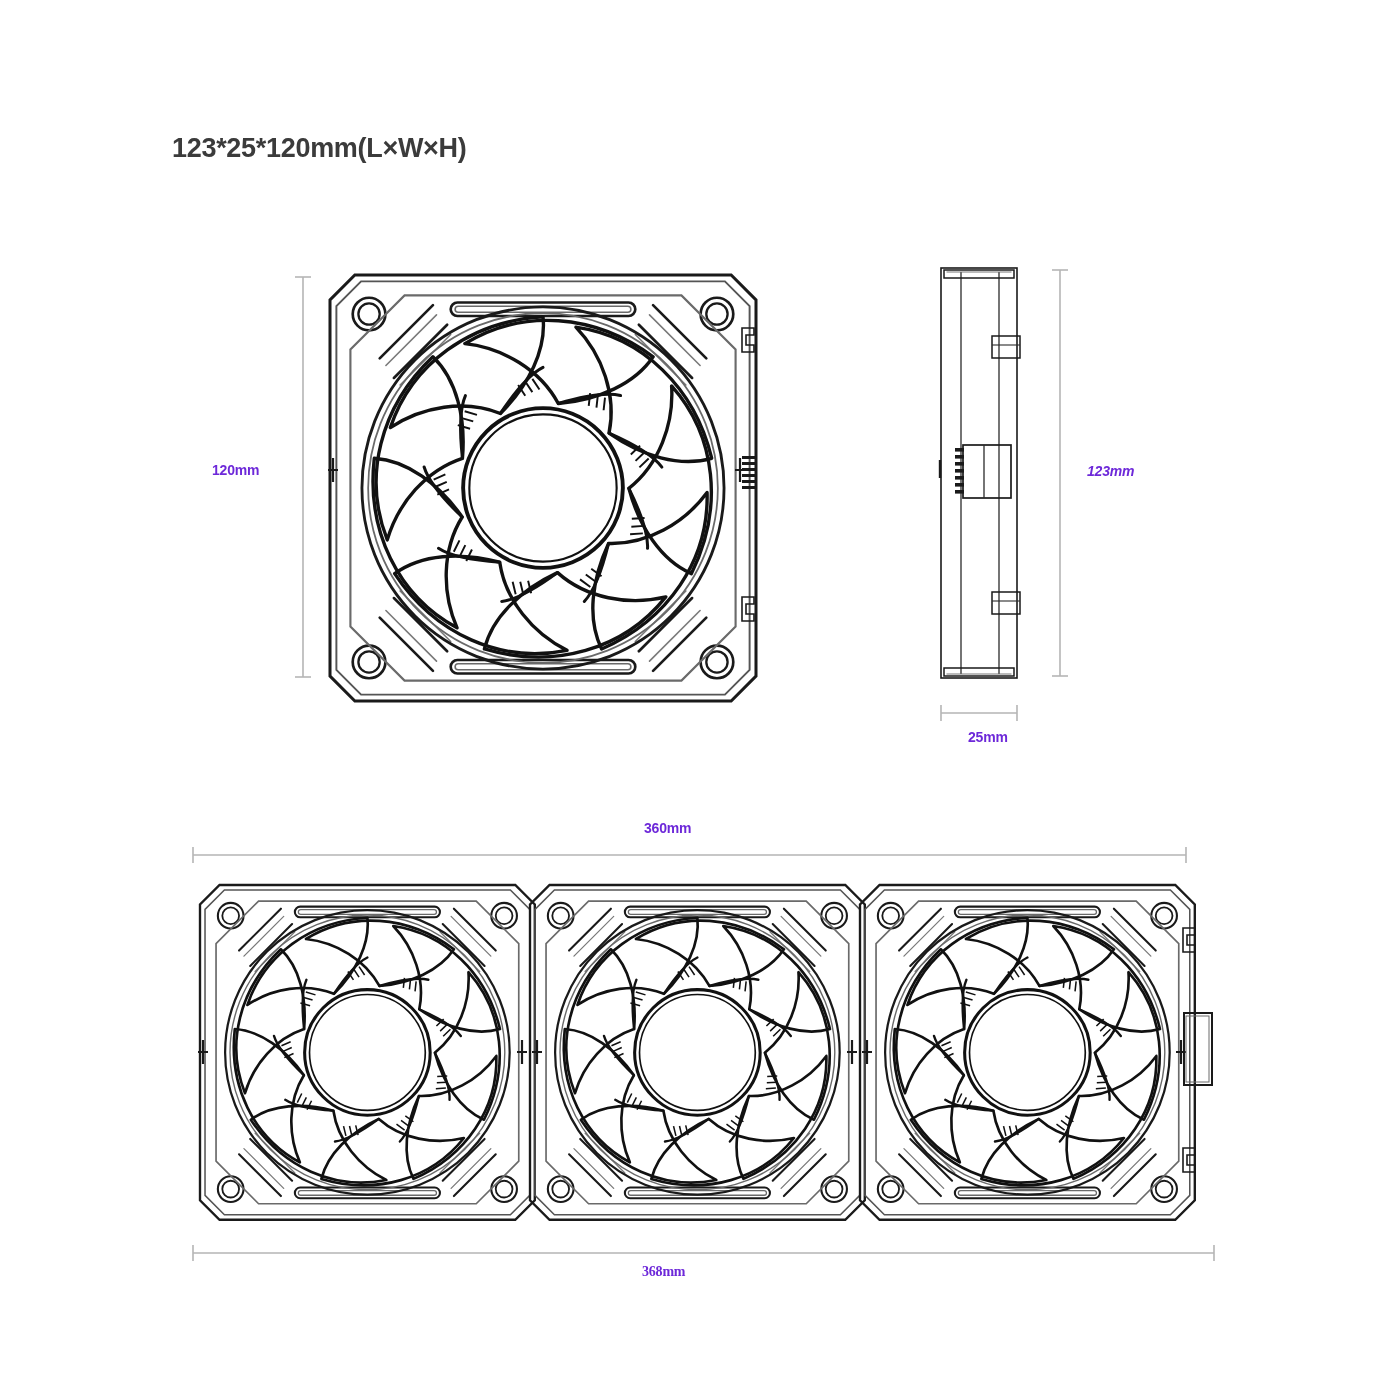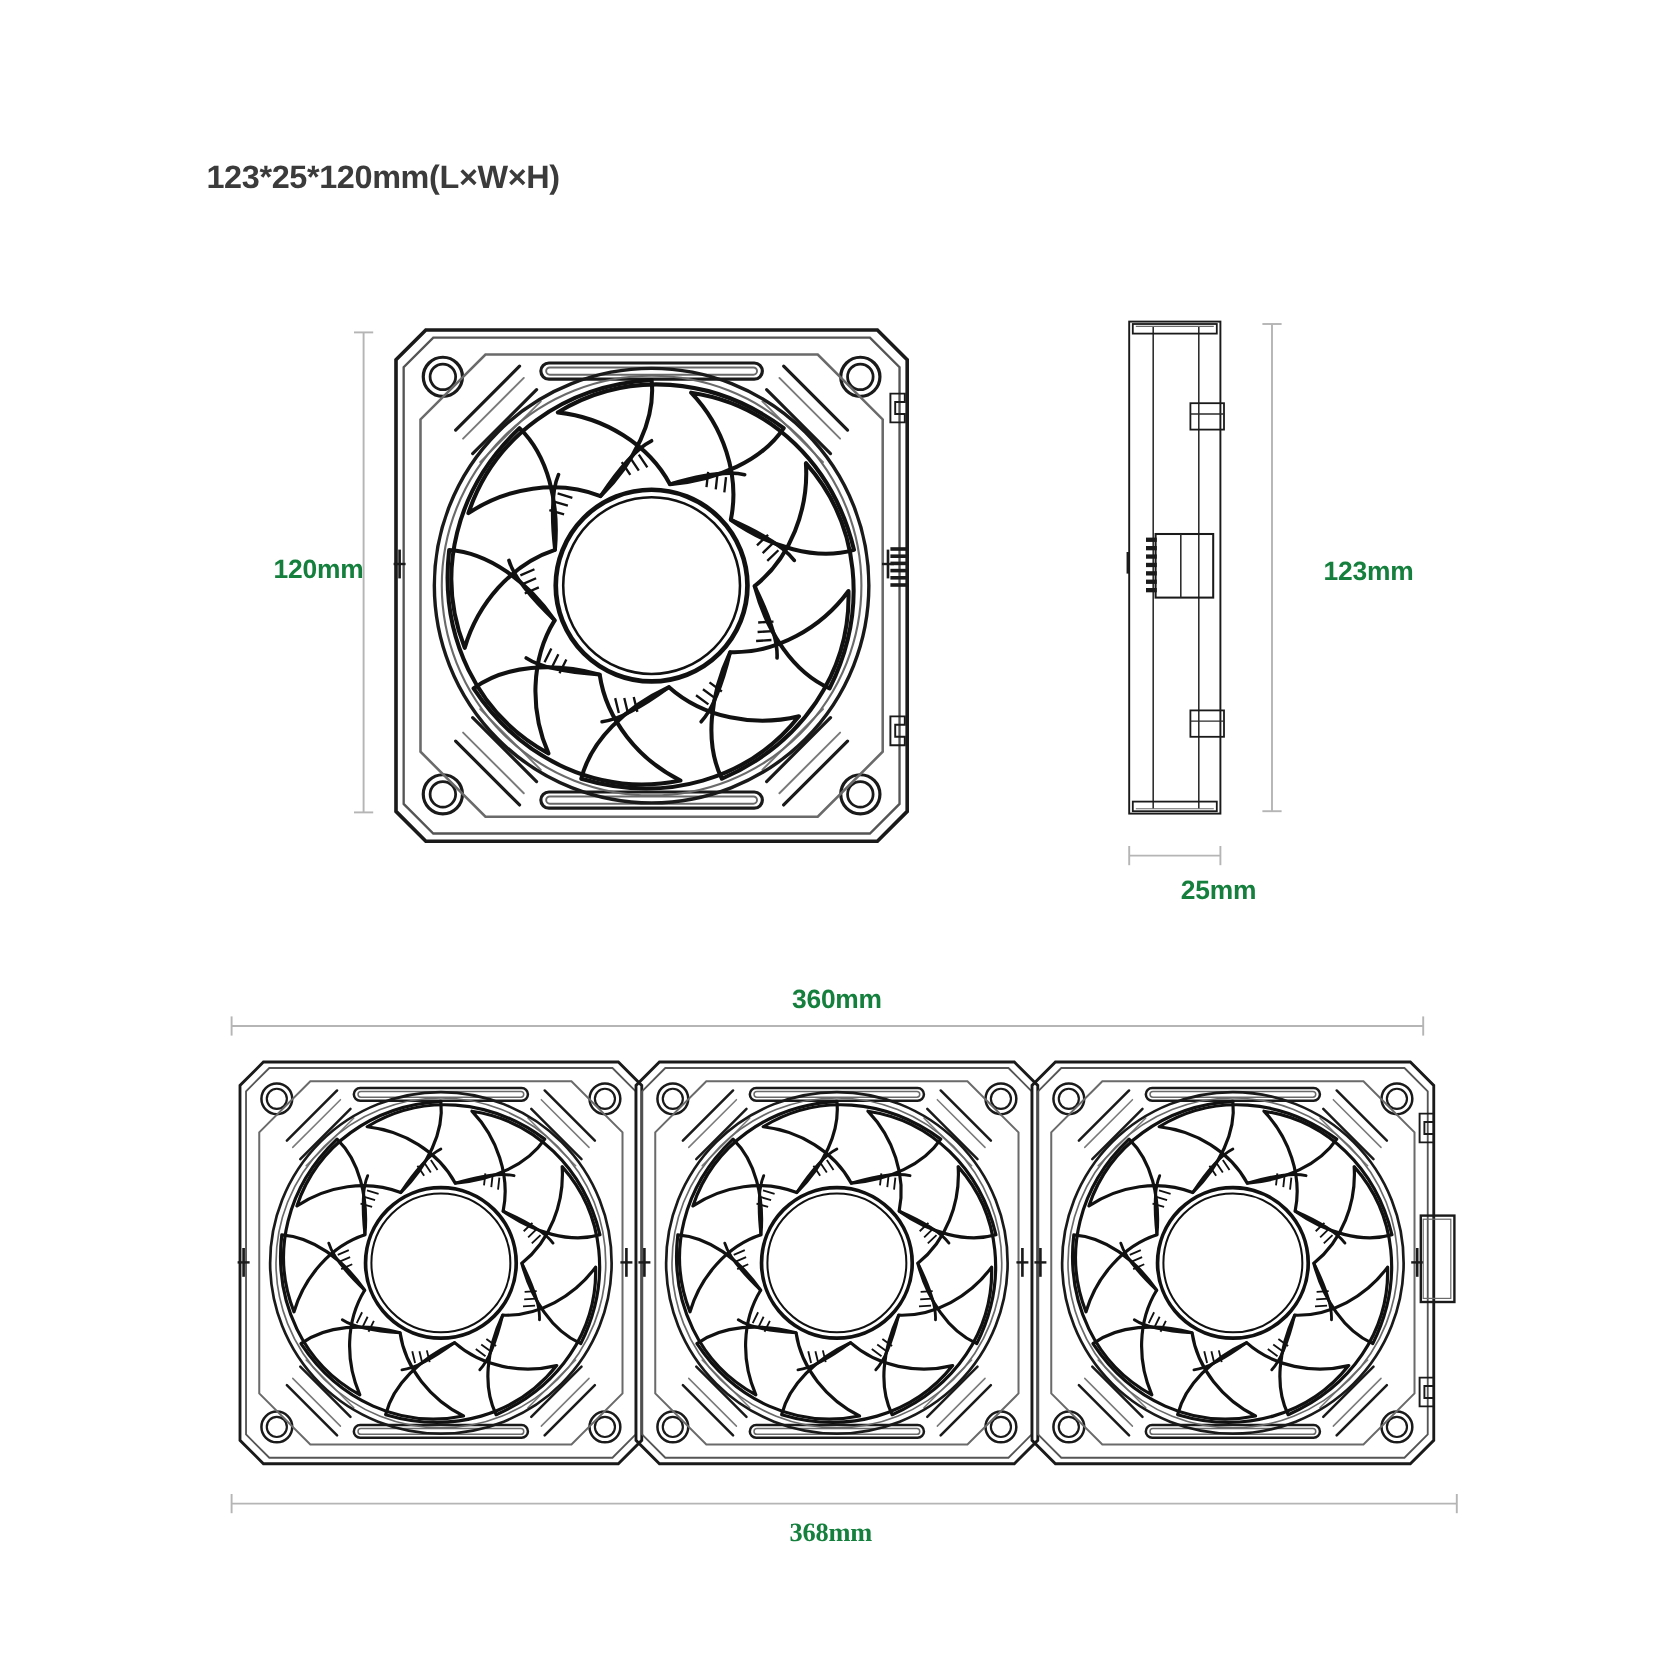--- a/index.html
+++ b/index.html
@@ -27,29 +27,28 @@
     left: 172px;
     top: 133px;
     font-size: 27px;
     font-weight: 700;
     letter-spacing: -0.3px;
     color: #3b3b3b;
     white-space: nowrap;
   }
   .dim-label {
     position: absolute;
-    font-size: 22px;
+    font-size: 14px;
     font-weight: 700;
-    color: #15803d;
+    color: #6d28d9;
     white-space: nowrap;
     letter-spacing: -0.2px;
-    margin-left: 16px;
   }
   #lbl-120 { left: 212px; top: 462px; }
-  #lbl-123 { left: 1087px; top: 463px; }
+  #lbl-123 { left: 1087px; top: 463px; font-style: italic; }
   #lbl-25  { left: 968px;  top: 729px; }
   #lbl-360 { left: 644px;  top: 820px; }
   #lbl-368 { left: 642px;  top: 1264px; font-family: Liberation Serif, serif; }
   svg { display: block; }
 </style>
 </head>
 <body>
 
 <div id="sheet">
 

